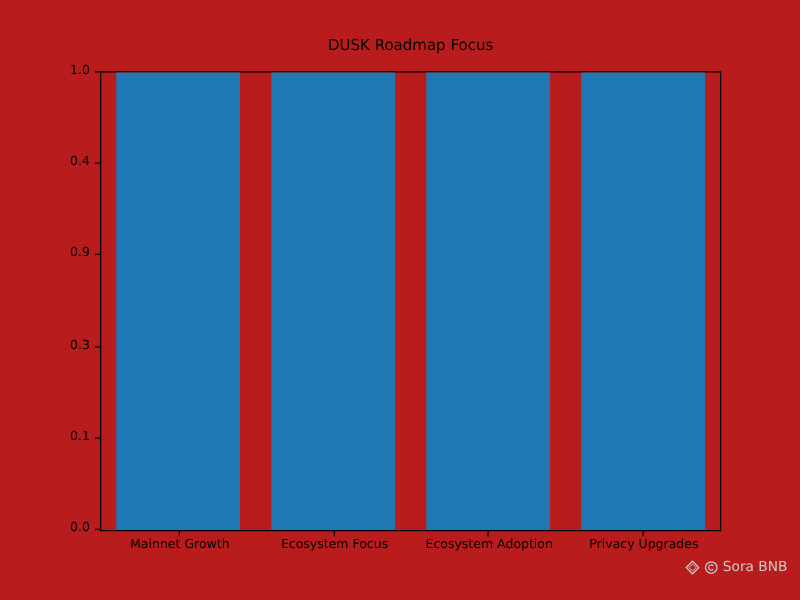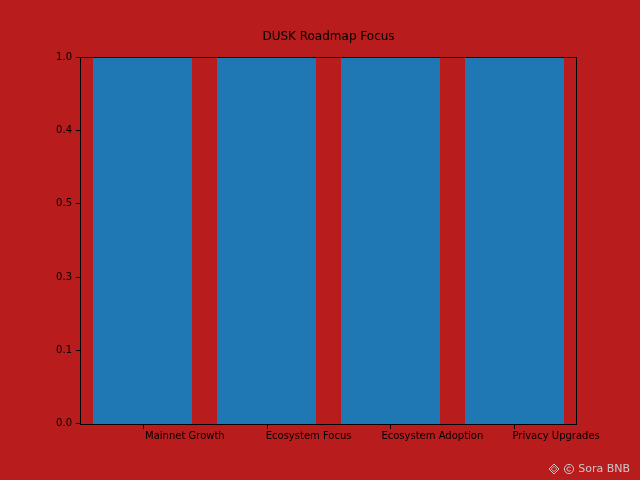--- a/index.html
+++ b/index.html
@@ -93,28 +93,27 @@
   }
   .xtick-label {
     position: absolute;
     top: 6px;
     left: 0;
     transform: translateX(-50%);
     font-size: 10px;
     color: #000000;
     white-space: nowrap;
     line-height: 12px;
-    margin-left: 41px;
   }
 
   
   #watermark {
     position: absolute;
     right: 10px;
-    bottom: 5px;
+    bottom: 20px;
     display: flex;
     align-items: center;
     gap: 3px;
     color: #c9c9c9;
     font-size: 11px;
     line-height: 13px;
     user-select: none;
     white-space: nowrap;
   }
   #watermark svg { display: block; }
@@ -137,21 +136,21 @@
         <div class="ytick" style="bottom: 0%;">
           <span class="ytick-label">0.0</span>
         </div>
         <div class="ytick" style="bottom: 20%;">
           <span class="ytick-label">0.1</span>
         </div>
         <div class="ytick" style="bottom: 40%;">
           <span class="ytick-label">0.3</span>
         </div>
         <div class="ytick" style="bottom: 60%;">
-          <span class="ytick-label">0.5</span>
+          <span class="ytick-label">0.9</span>
         </div>
         <div class="ytick" style="bottom: 80%;">
           <span class="ytick-label">0.4</span>
         </div>
         <div class="ytick" style="bottom: 100%;">
           <span class="ytick-label">1.0</span>
         </div>
       </div>
     <div id="xticks-layer">
         <div class="xtick" style="left: 12.5%;">

